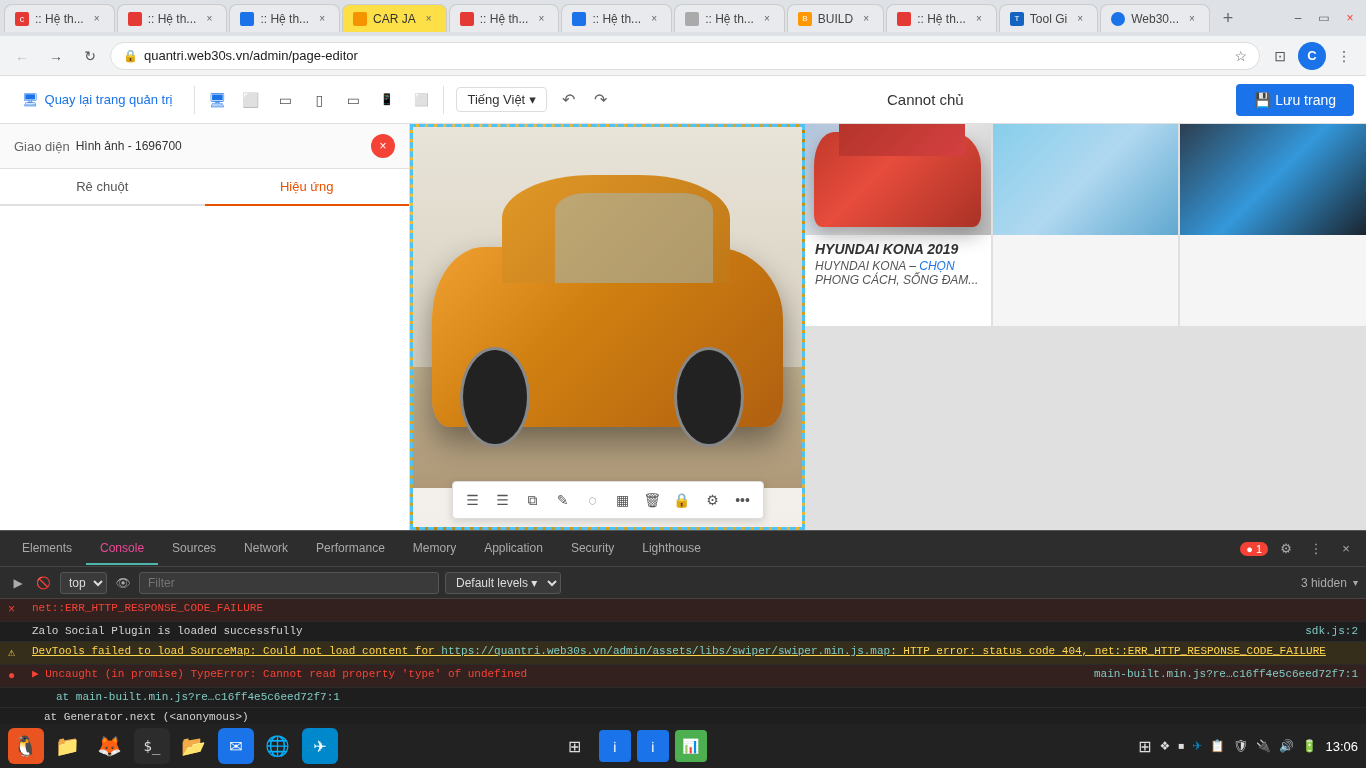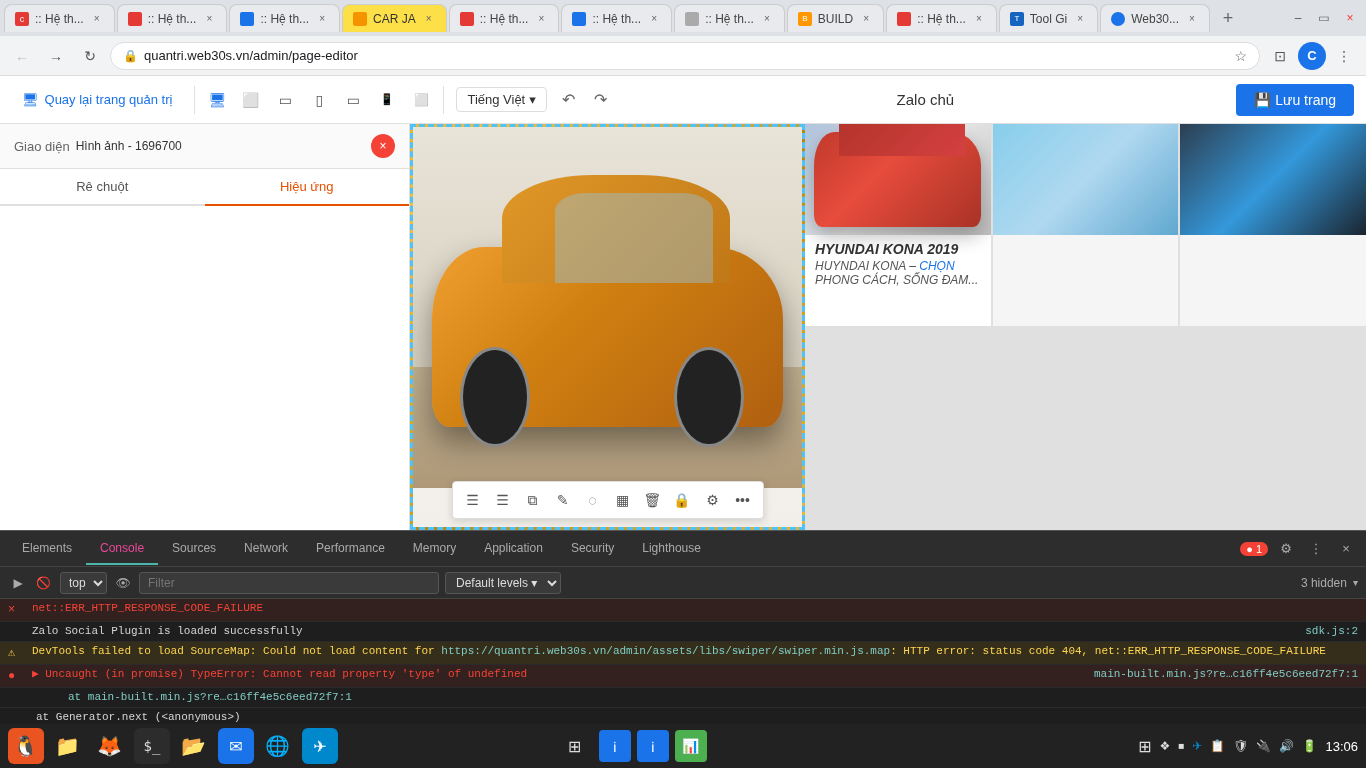--- a/index.html
+++ b/index.html
@@ -487,21 +487,21 @@
       flex-shrink: 0;
       width: 16px;
       margin-top: 1px;
     }
     .console-text { flex: 1; color: #d4d4d4; word-break: break-all; }
     .console-link { color: #80cbc4; text-decoration: none; font-size: 11px; }
     .console-source { margin-left: auto; color: #80cbc4; font-size: 11px; white-space: nowrap; flex-shrink: 0; cursor: pointer; }
     .console-error { background: rgba(244,67,54,0.1); }
     .console-error .console-text { color: #f44336; }
     .console-warning { background: rgba(255,193,7,0.1); }
-    .console-warning .console-text { color: #ffd54f; }
+    .console-warning .console-text { color: #ffd54f; text-decoration: underline; }
     .error-triangle { color: #f44336; }
     .warn-triangle { color: #ffd54f; }
     @keyframes blink { 0%,100%{opacity:1;} 50%{opacity:0;} }
 
     
     .taskbar {
       height: 44px;
       background: #222;
       display: flex;
       align-items: center;
@@ -643,21 +643,21 @@
     <div class="device-icon" style="font-size:12px;">⬜</div>
   </div>
   <div class="cms-lang">
     <span>Tiếng Việt</span>
     <span>▾</span>
   </div>
   <div class="cms-history-btns">
     <div class="cms-hist-btn">↶</div>
     <div class="cms-hist-btn">↷</div>
   </div>
-  <div class="cms-page-title">Zalo chủ</div>
+  <div class="cms-page-title">Cannot chủ</div>
   <button class="cms-save-btn">
     <span>💾</span>
     <span>Lưu trang</span>
   </button>
 </div>
 
 <div class="content-area">
 
   <div class="left-panel">
     <div class="panel-header">
@@ -798,26 +798,26 @@
         DevTools failed to load SourceMap: Could not load content for <a class="console-link" href="#">https://quantri.web30s.vn/admin/assets/libs/swiper/swiper.min.js.map</a>: HTTP error: status code 404, net::ERR_HTTP_RESPONSE_CODE_FAILURE
       </span>
     </div>
 
     <div class="console-line console-error">
       <span class="console-indicator error-triangle">●</span>
       <span class="console-text">▶ Uncaught (in promise) TypeError: Cannot read property 'type' of undefined</span>
       <span class="console-source">main-built.min.js?re…c16ff4e5c6eed72f7:1</span>
     </div>
 
-    <div class="console-line" style="padding-left:44px;">
+    <div class="console-line" style="padding-left:32px;">
       <span class="console-indicator"></span>
       <span class="console-text" style="color:#80cbc4;">at <a class="console-link" href="#">main-built.min.js?re…c16ff4e5c6eed72f7:1</a></span>
     </div>
 
-    <div class="console-line" style="padding-left:12px;">
+    <div class="console-line" style="padding-left:20px;">
       <span class="console-indicator"></span>
       <span class="console-text" style="color:#d4d4d4;">at Generator.next (&lt;anonymous&gt;)</span>
     </div>
 
     <div class="console-line" style="padding-left:32px;">
       <span class="console-indicator"></span>
       <span class="console-text" style="color:#d4d4d4;">at step (<a class="console-link" href="#">main-built.min.js?re…c16ff4e5c6eed72f7:1</a>)</span>
     </div>
 
     <div class="console-line" style="padding-left:32px;">

